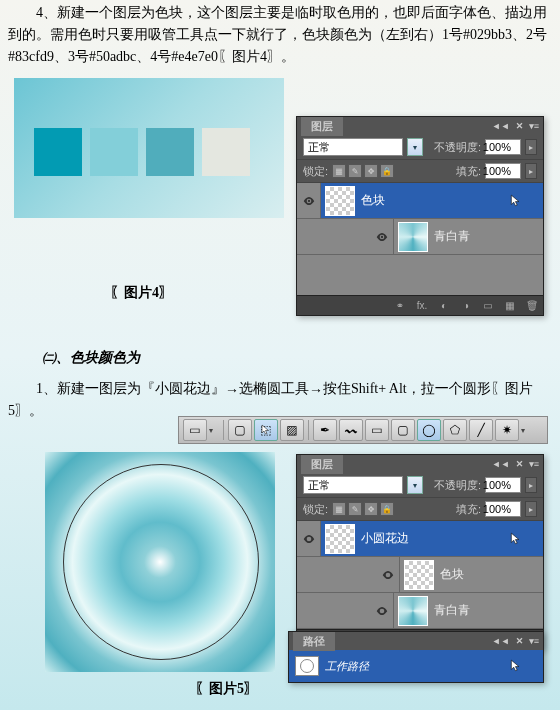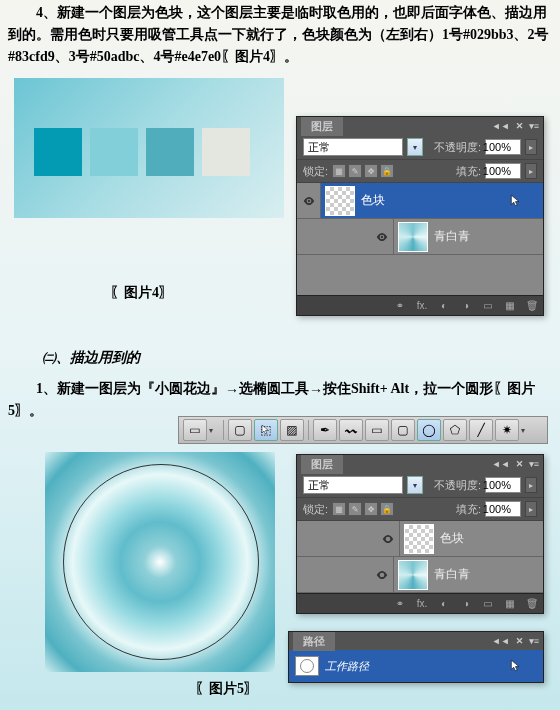--- a/index.html
+++ b/index.html
@@ -1,19 +1,19 @@
 <!DOCTYPE html>
 <html><head>
 <meta charset="utf-8">
 <style>
 * { margin: 0; padding: 0; box-sizing: border-box; }
 body { width: 560px; height: 710px; background: linear-gradient(to bottom, #f5f5f0 0%, #e8f4f6 50%, #c5e8ed 100%); font-family: "SimSun", serif; font-size: 14px; position: relative; }
 .para { padding: 2px 8px; line-height: 22px; color: #000; }
 .indent { text-indent: 2em; }
-.bold { font-weight: bold; }
+.bold { font-weight: normal; }
 .section-title { font-style: italic; font-weight: bold; padding: 4px 12px; }
 
 
 .swatch-wrap { position: relative; margin: 8px 0 0 14px; width: 270px; height: 140px; background: linear-gradient(135deg, #6cc5d4 0%, #a8dde4 50%, #d8eef0 100%); }
 .swatch-row { position: absolute; top: 50px; left: 20px; display: flex; gap: 8px; }
 .swatch { width: 48px; height: 48px; }
 
 
 .panel { position: absolute; background: #535353; color: #ccc; font-size: 11px; font-family: sans-serif; border: 1px solid #222; box-shadow: 2px 2px 6px rgba(0,0,0,0.3); }
 .panel-tabrow { display: flex; align-items: center; background: #535353; height: 18px; position: relative; font-weight: bold; }
@@ -137,21 +137,21 @@
     <span class="foot-ic">⚭</span>
     <span class="foot-ic">fx.</span>
     <span class="foot-ic">◐</span>
     <span class="foot-ic">◑</span>
     <span class="foot-ic">▭</span>
     <span class="foot-ic">▦</span>
     <span class="foot-ic">🗑</span>
   </div>
 </div>
 
-<div class="section-title" style="position:absolute; top:345px; left:30px;">㈡、描边用到的</div>
+<div class="section-title" style="position:absolute; top:345px; left:30px;">㈡、色块颜色为</div>
 <div class="para bold indent" style="position:absolute; top:376px; left:0; right:0;">1、新建一图层为『小圆花边』→选椭圆工具→按住Shift+ Alt，拉一个圆形〖图片5〗。</div>
 
 <div class="toolbar" style="top:416px; left:178px; width:370px;">
   <div class="tool-btn">▭</div>
   <div class="tool-drop">▾</div>
   <div class="tool-sep"></div>
   <div class="tool-btn">▢</div>
   <div class="tool-btn sel">⬚<svg width="12" height="12" style="position:absolute" viewBox="0 0 24 24">
         <path fill="#fff" stroke="#000" d="M4 2l0 16 4-4 3 6 3-1-3-6 6 0z"></path>
       </svg></div>
@@ -200,20 +200,32 @@
       <div class="lock-ic">▦</div>
       <div class="lock-ic">✎</div>
       <div class="lock-ic">✥</div>
       <div class="lock-ic">🔒</div>
     </div>
     <span style="margin-left:auto">填充:</span>
     <div class="num-input">100%</div>
     <div class="arrow-btn">▸</div>
   </div>
   <div class="layer-list">
+    <div class="layer-item selected">
+      <div class="eye-col">
+          <svg class="eye" viewBox="0 0 24 24">
+            <path fill="#333" d="M12 5C7 5 3 12 3 12s4 7 9 7 9-7 9-7-4-7-9-7zm0 11a4 4 0 110-8 4 4 0 010 8z"></path>
+          </svg>
+        </div>
+      <div class="thumb checker"></div>
+      <span class="layer-name">小圆花边</span>
+      <svg class="cursor" style="margin-left:auto;margin-right:20px" viewBox="0 0 24 24">
+          <path fill="#fff" stroke="#000" d="M4 2l0 16 4-4 3 6 3-1-3-6 6 0z"></path>
+        </svg>
+    </div>
     <div class="layer-item">
       <div class="eye-col">
           <svg class="eye" viewBox="0 0 24 24">
             <path fill="#333" d="M12 5C7 5 3 12 3 12s4 7 9 7 9-7 9-7-4-7-9-7zm0 11a4 4 0 110-8 4 4 0 010 8z"></path>
           </svg>
         </div>
       <div class="thumb checker"></div>
       <span class="layer-name">色块</span>
     </div>
     <div class="layer-item">

